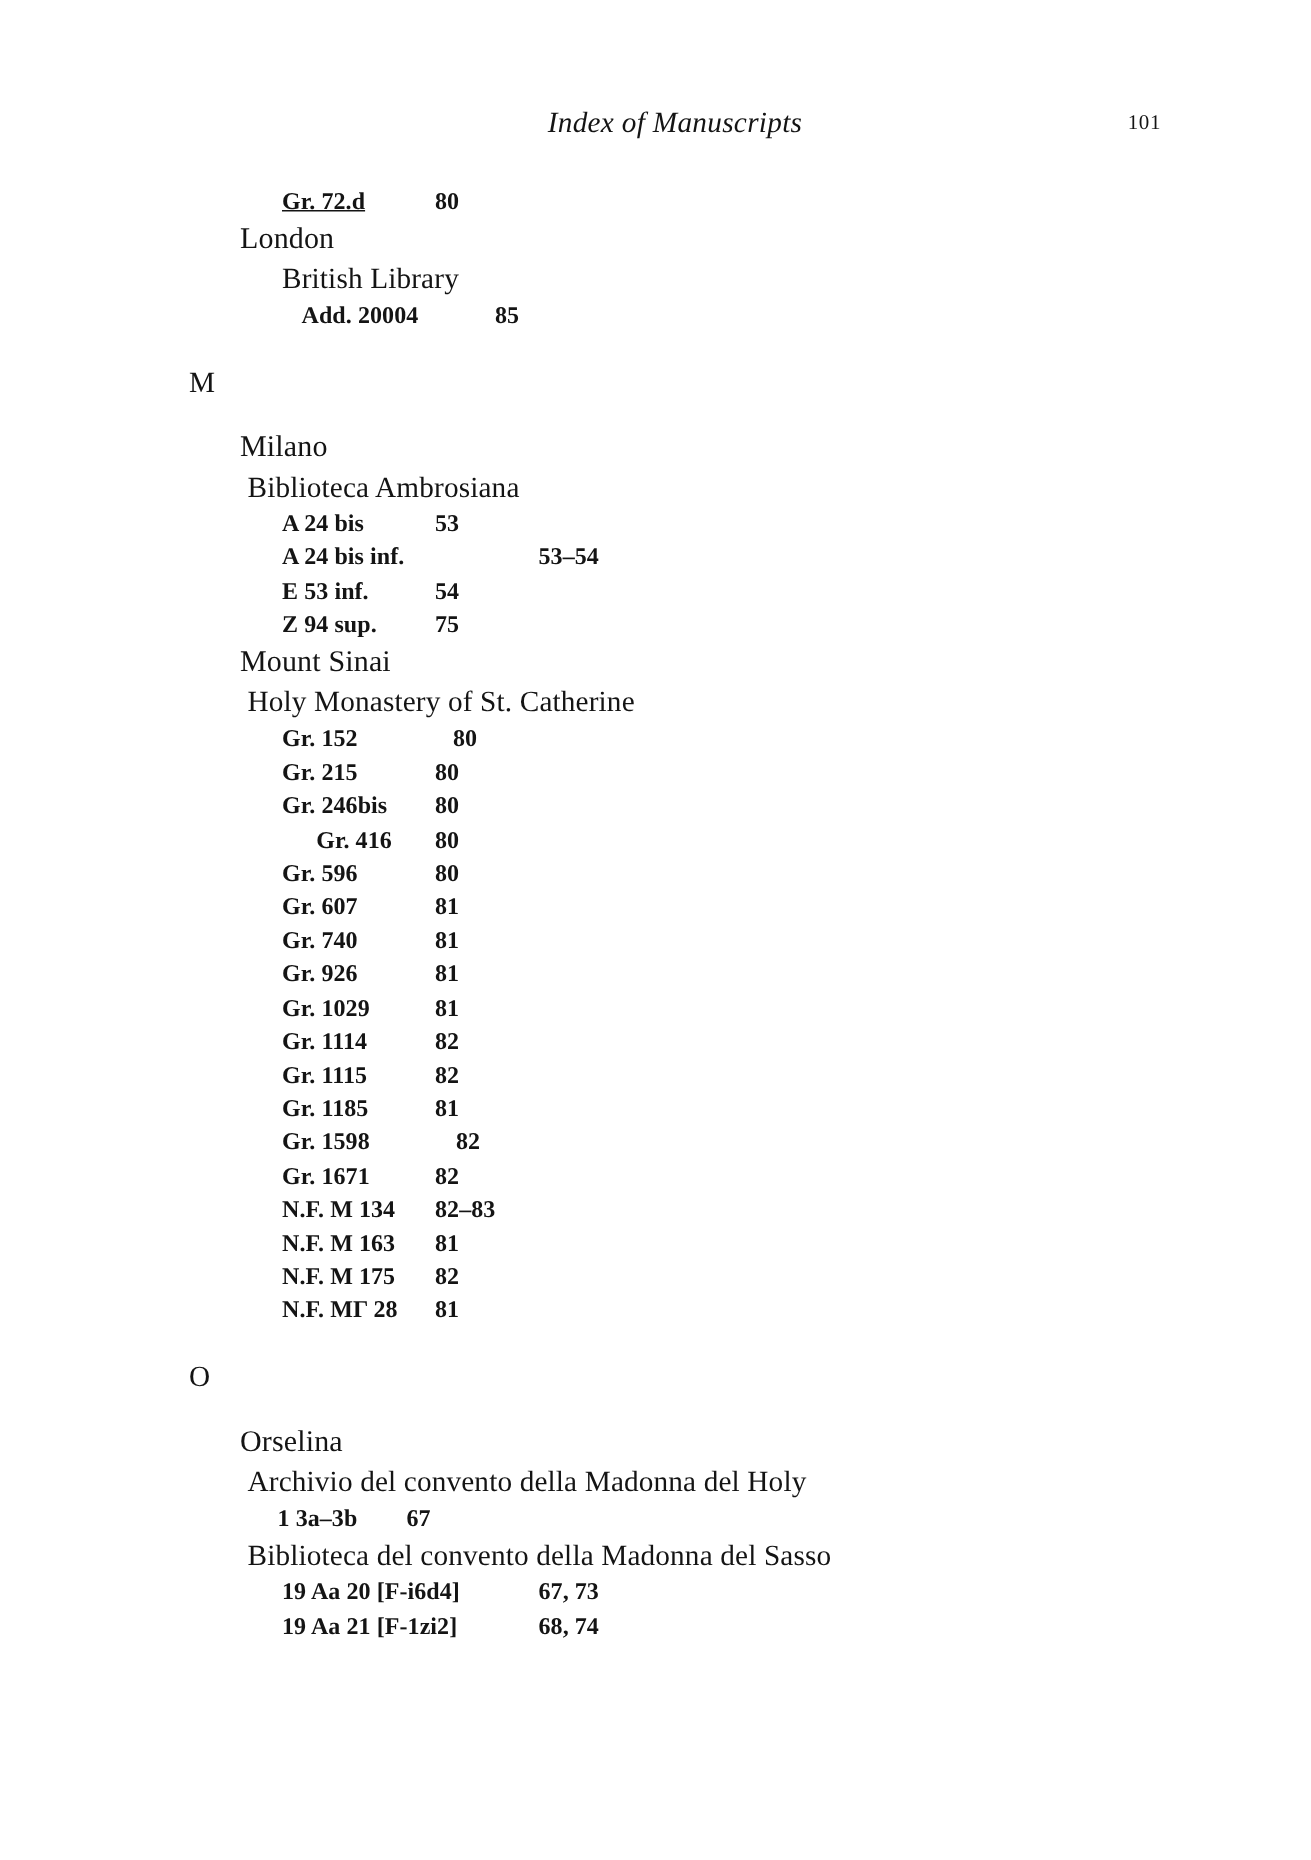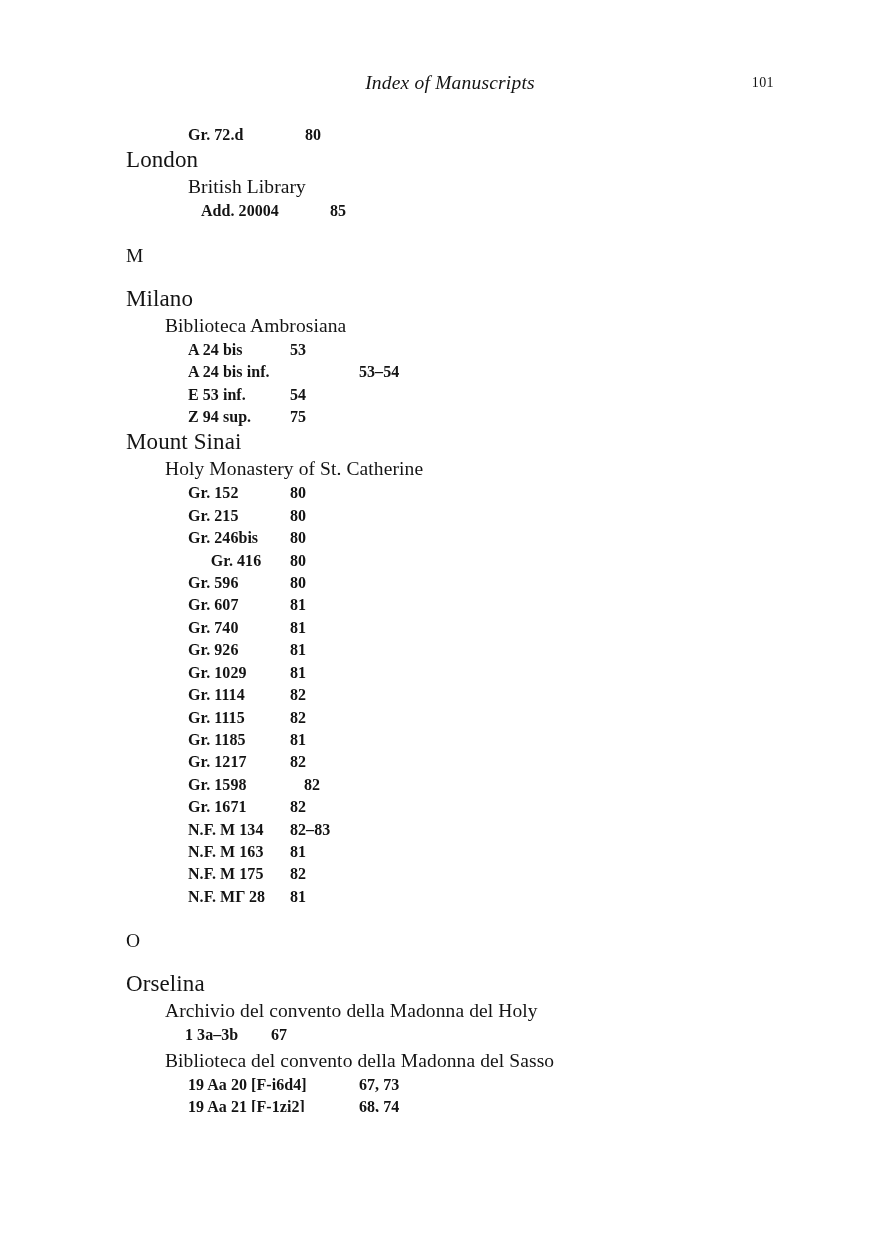--- a/index.html
+++ b/index.html
@@ -58,24 +58,25 @@
     width: 660px;
   }
 
   .row {
     position: relative;
     white-space: nowrap;
   }
 
   
   .lvl-place {
-    font-size: 23px;
+    font-size: 20px;
     line-height: 27px;
     padding-left: 0;
     letter-spacing: .1px;
+    margin-left: 34px;
   }
 
   
   .lvl-repo {
     font-size: 19.5px;
     line-height: 27px;
     padding-left: 39px;
     letter-spacing: .1px;
   }
   .lvl-repo.deep {
@@ -140,48 +141,47 @@
 <body>
 
 <div class="page">
 
   <div class="runhead">
     <div class="runhead-title">Index of Manuscripts</div>
     <div class="runhead-folio">101</div>
   </div>
 
   <div class="index" id="index-body">
-      <div class="row lvl-item"><span class="shelf" style="min-width: 96px; padding-right: 21px;">Gr. 72.d</span><span class="pages">80</span></div>
+      <div class="row lvl-item"><span class="shelf" style="min-width: 96px; padding-right: 6px; text-decoration: underline;">Gr. 72.d</span><span class="pages">80</span></div>
       <div class="row lvl-place"><span>London</span></div>
       <div class="row lvl-repo deep"><span>British Library</span></div>
       <div class="row lvl-item deep"><span class="shelf" style="min-width: 125px; padding-right: 4px;">Add. 20004</span><span class="pages">85</span></div>
       <div class="sp-before-letter"></div>
       <div class="row lvl-letter"><span>M</span></div>
       <div class="sp-after-letter"></div>
       <div class="row lvl-place"><span>Milano</span></div>
       <div class="row lvl-repo"><span>Biblioteca Ambrosiana</span></div>
       <div class="row lvl-item"><span class="shelf" style="min-width: 96px; padding-right: 6px;">A 24 bis</span><span class="pages">53</span></div>
       <div class="row lvl-item"><span class="shelf" style="min-width: 165px; padding-right: 6px;">A 24 bis inf.</span><span class="pages">53–54</span></div>
       <div class="row lvl-item"><span class="shelf" style="min-width: 96px; padding-right: 6px;">E 53 inf.</span><span class="pages">54</span></div>
       <div class="row lvl-item"><span class="shelf" style="min-width: 96px; padding-right: 6px;">Z 94 sup.</span><span class="pages">75</span></div>
       <div class="row lvl-place"><span>Mount Sinai</span></div>
       <div class="row lvl-repo"><span>Holy Monastery of St. Catherine</span></div>
-      <div class="row lvl-item"><span class="shelf" style="min-width: 96px; padding-right: 6px;">Gr. 152</span><span class="pages">80</span></div>
+      <div class="row lvl-item"><span class="shelf" style="min-width: 96px; padding-right: 18px;">Gr. 152</span><span class="pages">80</span></div>
       <div class="row lvl-item"><span class="shelf" style="min-width: 96px; padding-right: 6px;">Gr. 215</span><span class="pages">80</span></div>
       <div class="row lvl-item"><span class="shelf" style="min-width: 96px; padding-right: 6px;">Gr. 246bis</span><span class="pages">80</span></div>
       <div class="row lvl-item"><span class="shelf" style="min-width: 96px; padding-right: 6px; text-align: center;">Gr. 416</span><span class="pages">80</span></div>
       <div class="row lvl-item"><span class="shelf" style="min-width: 96px; padding-right: 6px;">Gr. 596</span><span class="pages">80</span></div>
       <div class="row lvl-item"><span class="shelf" style="min-width: 96px; padding-right: 6px;">Gr. 607</span><span class="pages">81</span></div>
       <div class="row lvl-item"><span class="shelf" style="min-width: 96px; padding-right: 6px;">Gr. 740</span><span class="pages">81</span></div>
       <div class="row lvl-item"><span class="shelf" style="min-width: 96px; padding-right: 6px;">Gr. 926</span><span class="pages">81</span></div>
       <div class="row lvl-item"><span class="shelf" style="min-width: 96px; padding-right: 6px;">Gr. 1029</span><span class="pages">81</span></div>
       <div class="row lvl-item"><span class="shelf" style="min-width: 96px; padding-right: 6px;">Gr. 1114</span><span class="pages">82</span></div>
       <div class="row lvl-item"><span class="shelf" style="min-width: 96px; padding-right: 6px;">Gr. 1115</span><span class="pages">82</span></div>
       <div class="row lvl-item"><span class="shelf" style="min-width: 96px; padding-right: 6px;">Gr. 1185</span><span class="pages">81</span></div>
-      <div class="row lvl-item"><span class="shelf" style="min-width: 96px; padding-right: 6px;">Gr. 1217</span><span class="pages">82</span></div>
       <div class="row lvl-item"><span class="shelf" style="min-width: 96px; padding-right: 20px;">Gr. 1598</span><span class="pages">82</span></div>
       <div class="row lvl-item"><span class="shelf" style="min-width: 96px; padding-right: 6px;">Gr. 1671</span><span class="pages">82</span></div>
       <div class="row lvl-item"><span class="shelf" style="min-width: 96px; padding-right: 6px;">N.F. M 134</span><span class="pages">82–83</span></div>
       <div class="row lvl-item"><span class="shelf" style="min-width: 96px; padding-right: 6px;">N.F. M 163</span><span class="pages">81</span></div>
       <div class="row lvl-item"><span class="shelf" style="min-width: 96px; padding-right: 6px;">N.F. M 175</span><span class="pages">82</span></div>
       <div class="row lvl-item"><span class="shelf" style="min-width: 96px; padding-right: 6px;">N.F. MΓ 28</span><span class="pages">81</span></div>
       <div class="sp-before-letter"></div>
       <div class="row lvl-letter"><span>O</span></div>
       <div class="sp-after-letter"></div>
       <div class="row lvl-place"><span>Orselina</span></div>

